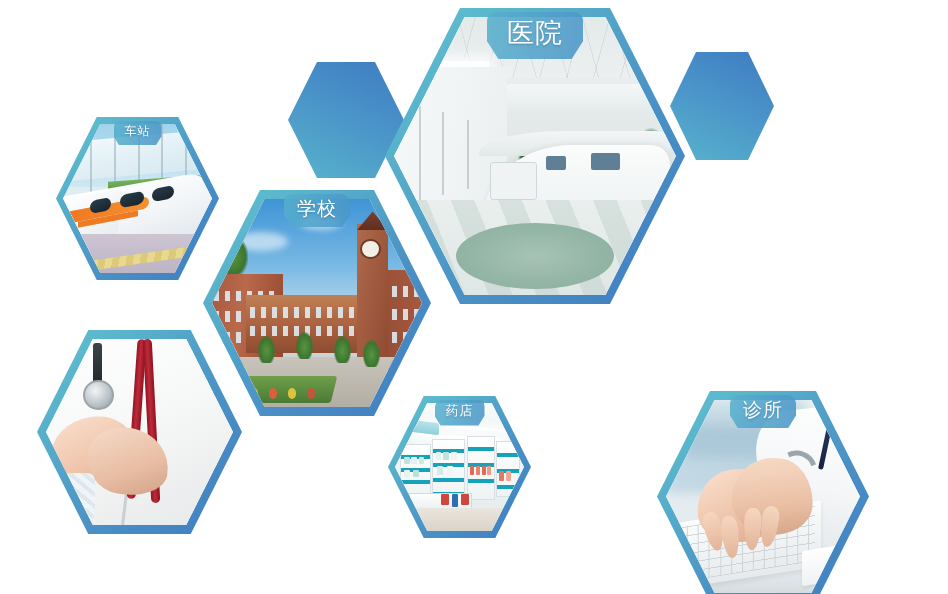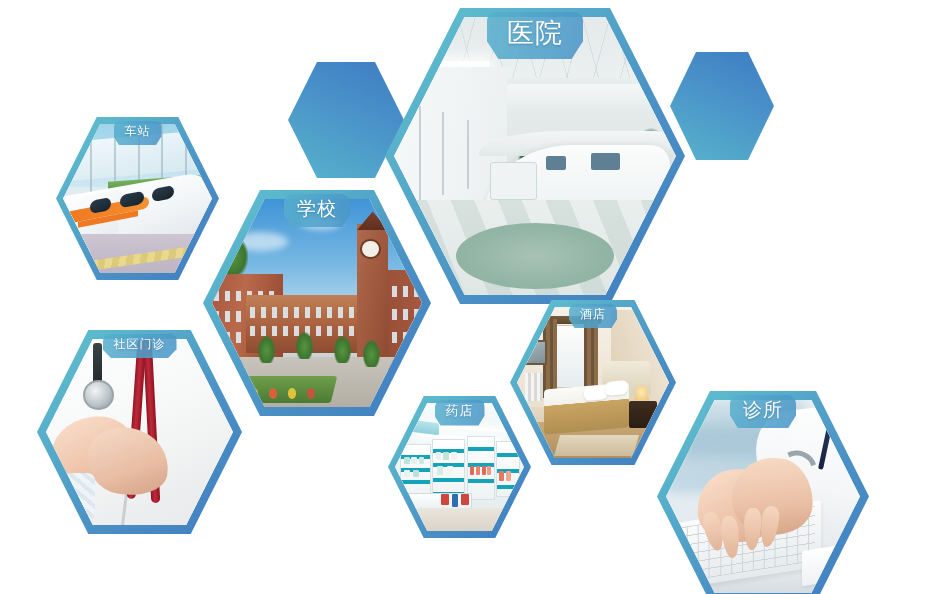--- a/index.html
+++ b/index.html
@@ -649,48 +649,22 @@
           <div class="stethHead"></div>
           <div class="stethTube" style="left:46%; top:0%; height:86%; transform: rotate(4deg);"></div>
           <div class="stethTube" style="left:54%; top:0%; height:88%; transform: rotate(-3deg);"></div>
           <div class="elderHand"></div>
           <div class="handTop"></div>
           <div class="handBot"></div>
           <div class="sleeve"></div>
         </div>
       </div>
     </div>
-    <div class="hex-label sm">社区门诊</div>
   </div>
 
-  <div class="hex ring-thin" style="left:510px; top:300px; width:166px; height:165px;">
-    <div class="hex-inner">
-      <div class="hex-photo">
-        <div class="scene sc-hotel">
-          <div class="wallBack"></div>
-          <div class="wallRight"></div>
-          <div class="window"></div>
-          <div class="pelmet"></div>
-          <div class="curtainL"></div>
-          <div class="curtainR"></div>
-          <div class="picture"></div>
-          <div class="radiator"></div>
-          <div class="headboard"></div>
-          <div class="floor"></div>
-          <div class="rug"></div>
-          <div class="bed"></div>
-          <div class="pillow" style="left:44%; top:52%; width:16%; height:9%;"></div>
-          <div class="pillow" style="left:58%; top:49%; width:15%; height:9%;"></div>
-          <div class="nightstand"></div>
-          <div class="lampShade"></div>
-        </div>
-      </div>
-    </div>
-    <div class="hex-label sm">酒店</div>
-  </div>
 
   <div class="hex ring-thin" style="left:388px; top:396px; width:143px; height:142px;">
     <div class="hex-inner">
       <div class="hex-photo">
         <div class="scene sc-pharm">
           <div class="ceil"></div>
           <div class="ceilLight" style="left:10%; top:18%; width:78%; transform:skewY(4deg);"></div>
           <div class="ceilLight" style="left:16%; top:26%; width:66%; transform:skewY(4deg);"></div>
           <div class="ceilPanel"></div>
           <div class="shelfUnit" style="left:4%; top:32%; width:22%; height:42%;">

